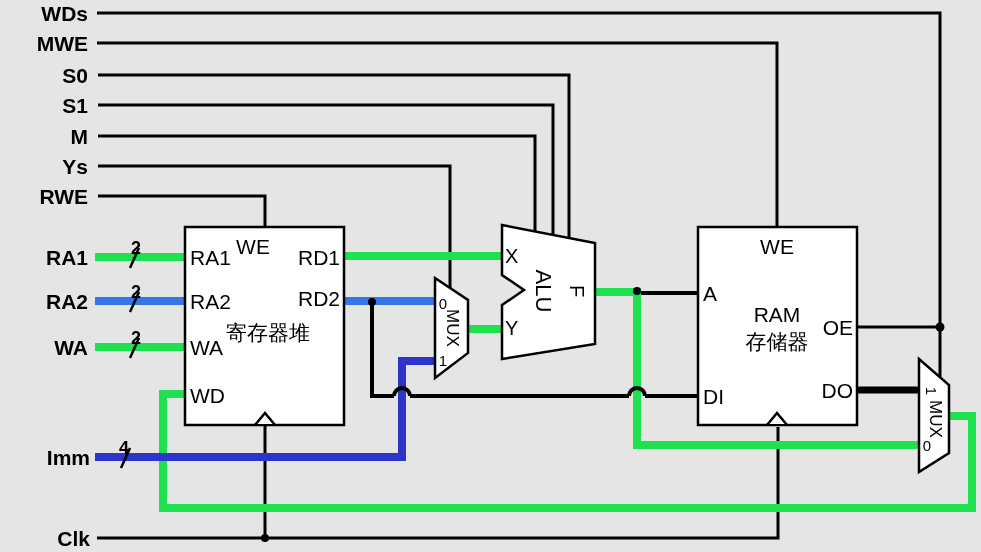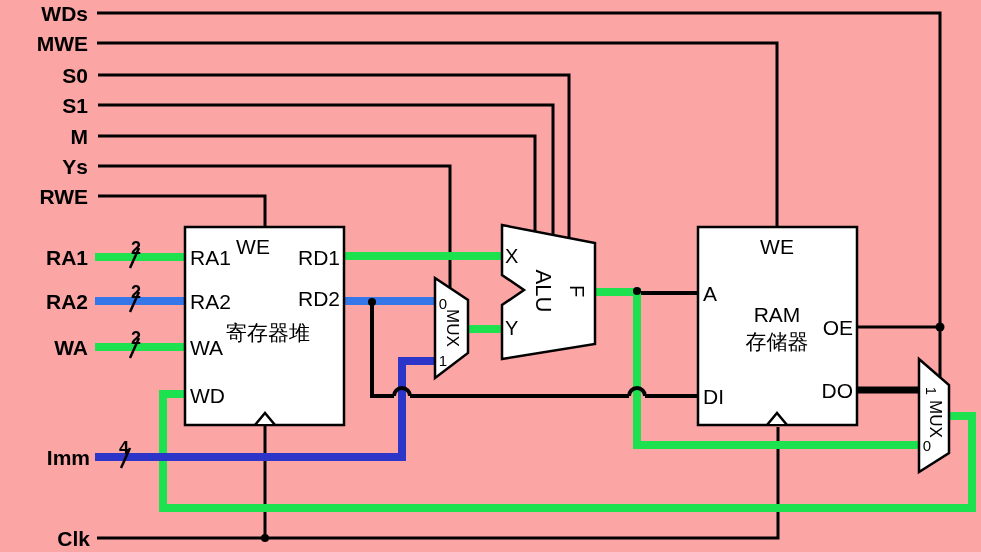--- a/index.html
+++ b/index.html
@@ -1,16 +1,16 @@
 <!DOCTYPE html>
 <html><head>
 <meta charset="utf-8">
 <style>
   html,body{margin:0;padding:0;background:#ffffff;}
-  .stage{position:relative;width:981px;height:552px;background:#fca5a5;overflow:hidden;
+  .stage{position:relative;width:981px;height:552px;background:#e5e5e5;overflow:hidden;
          font-family:"Liberation Sans","DejaVu Sans",sans-serif;}
   svg{position:absolute;left:0;top:0;}
   text{fill:#000;}
   .sig{font-size:21px;font-weight:bold;}
   .port{font-size:21px;}
   .busw{font-size:18px;}
   .muxd{font-size:15px;}
   .muxt{font-size:17px;}
   .alut{font-size:22px;}
   .xy{font-size:20px;}

